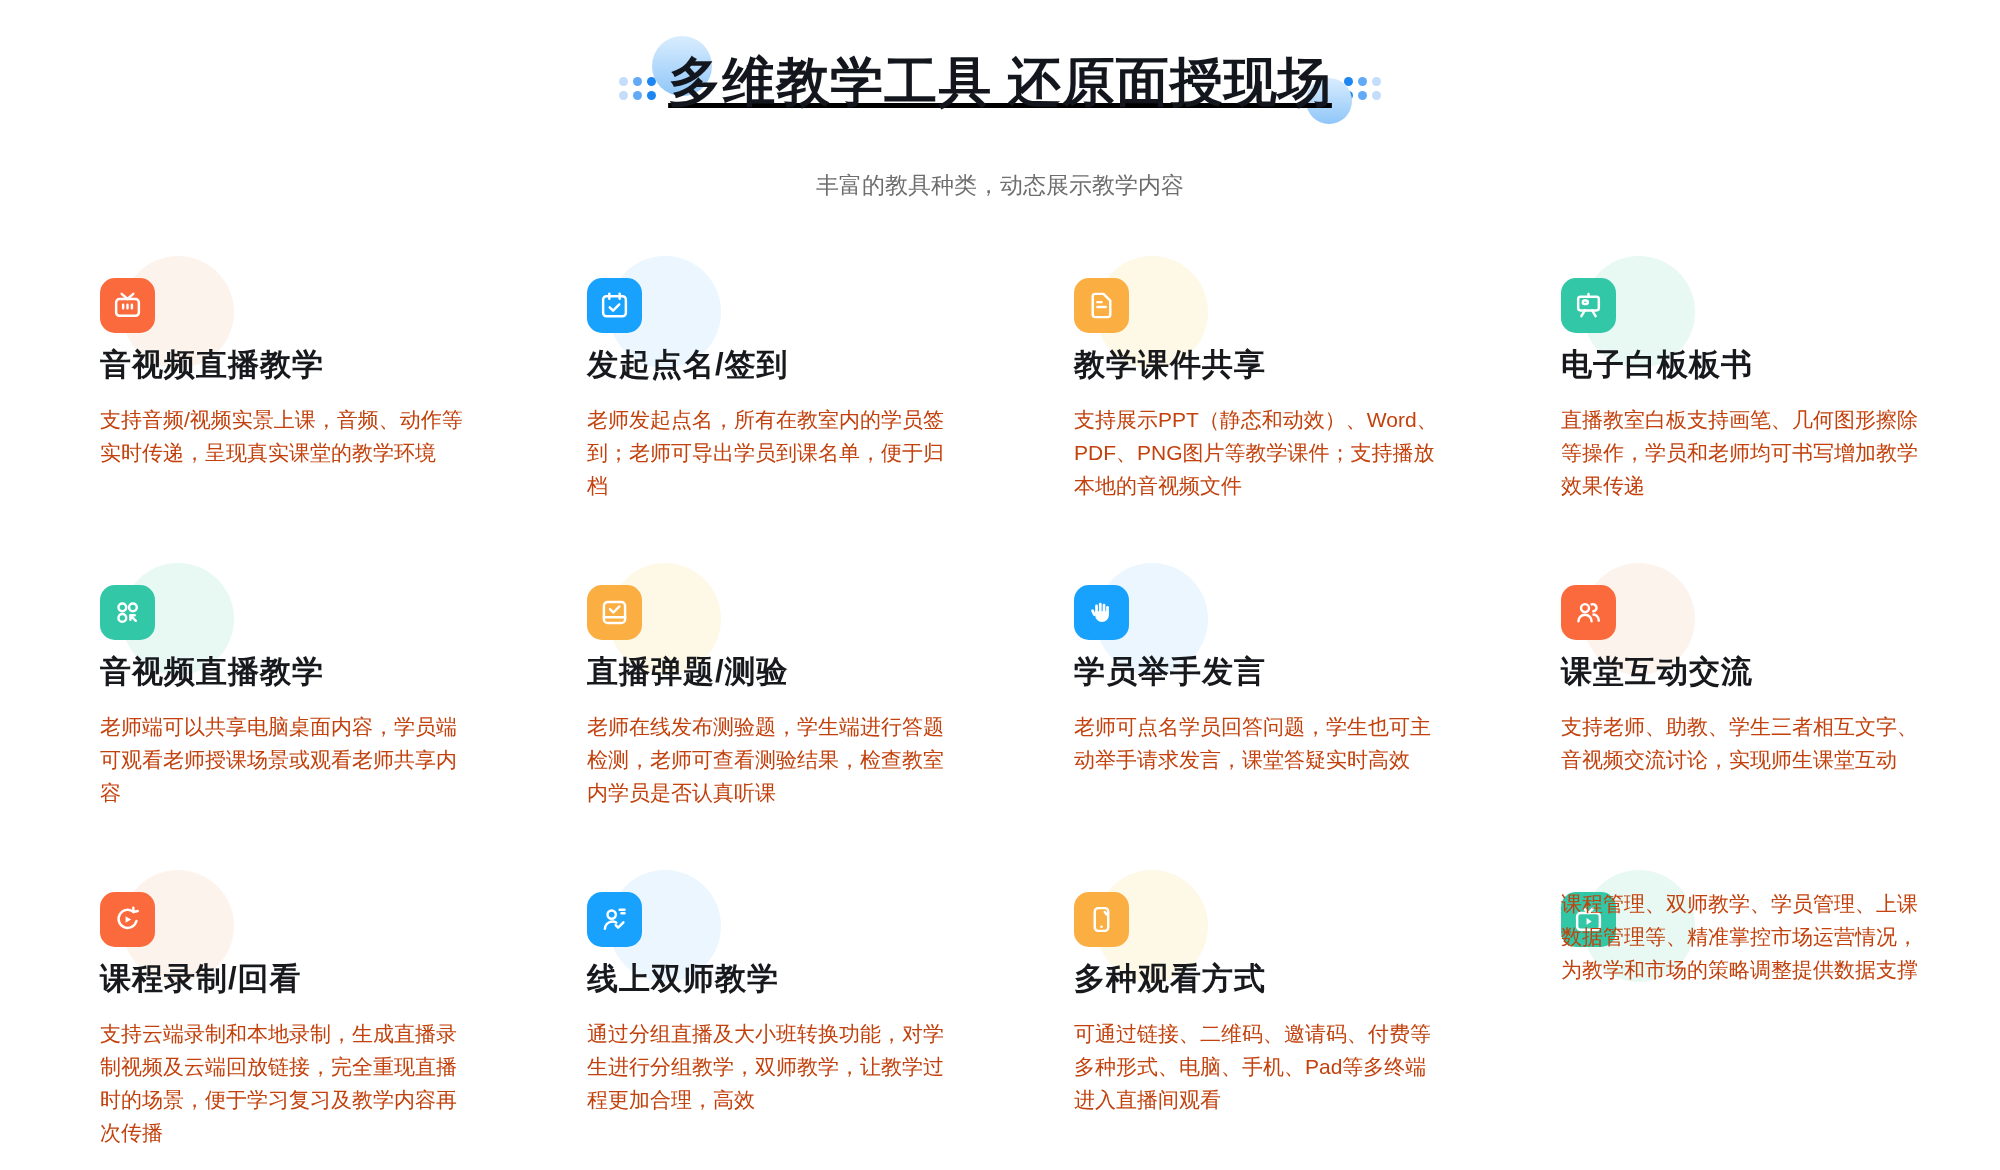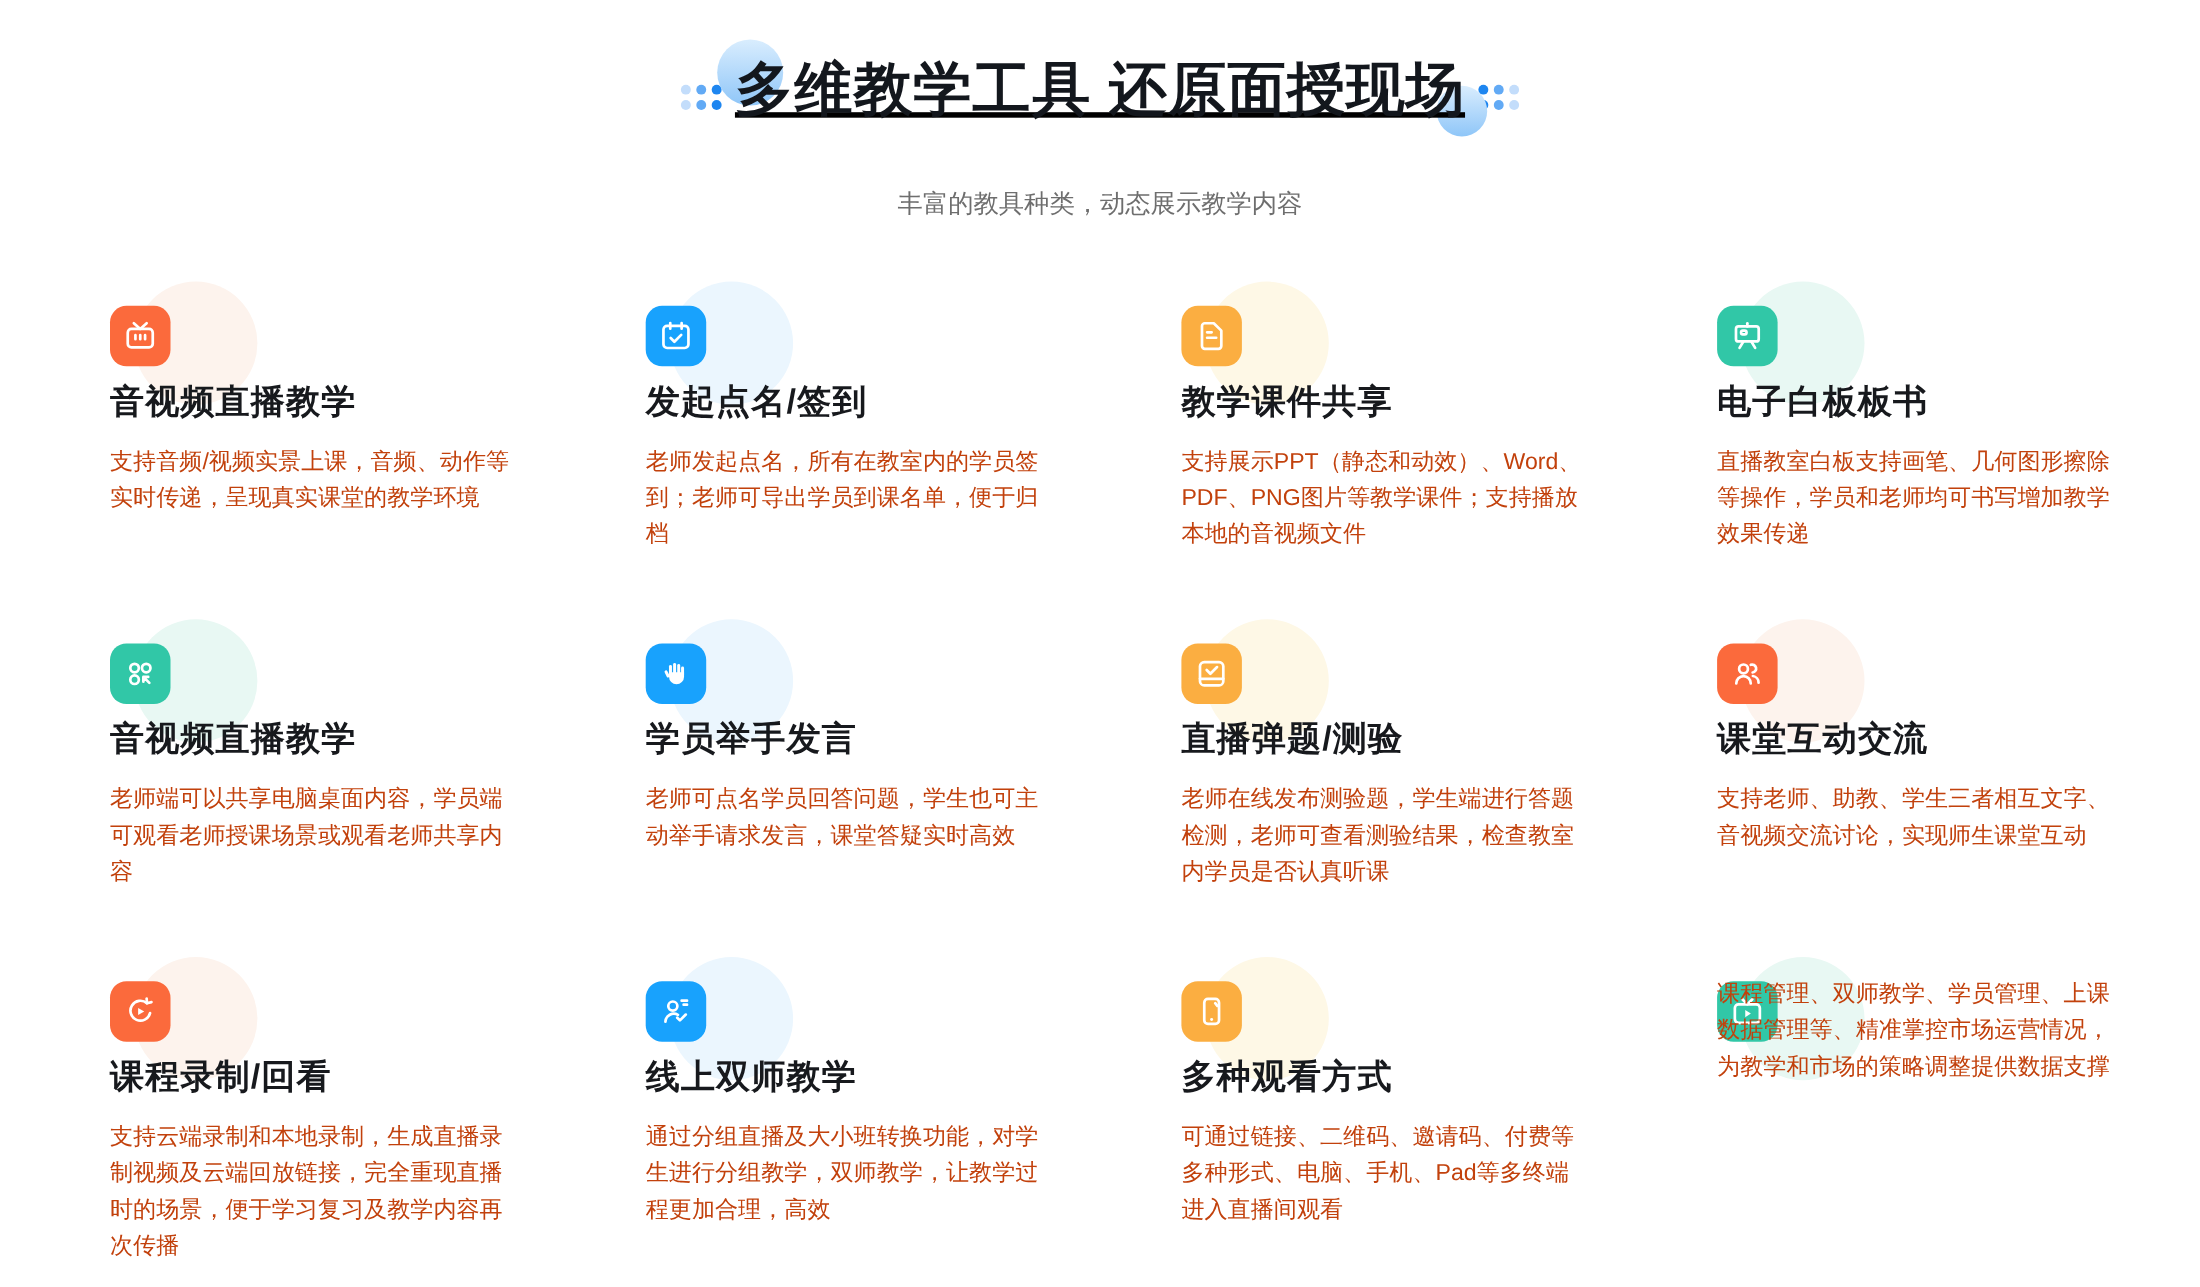--- a/index.html
+++ b/index.html
@@ -146,49 +146,49 @@
         <circle cx="16.2" cy="8" r="3"></circle>
         <circle cx="8" cy="16.2" r="3"></circle>
         <path d="M18.4 18.4L14.2 14.2M14.2 14.2h3.4M14.2 14.2v3.4"></path>
       </svg>
     </span>
     <h3 class="card-title">音视频直播教学</h3>
     <p class="card-desc">老师端可以共享电脑桌面内容，学员端可观看老师授课场景或观看老师共享内容</p>
   </div>
 
   <div class="card">
+    <span class="halo" style="background: rgb(254, 248, 230);"></span>
+    <span class="icon" style="background: rgb(251, 174, 65);">
+      <svg viewBox="0 0 24 24" fill="none" stroke="#fff" stroke-width="1.9" stroke-linecap="round" stroke-linejoin="round">
+        <rect x="3.8" y="3.8" width="16.4" height="16.4" rx="3"></rect>
+        <path d="M8.5 9.4l2.6 2.6 4.7-4.7"></path>
+        <path d="M3.8 15.6h16.4"></path>
+      </svg>
+    </span>
+    <h3 class="card-title">直播弹题/测验</h3>
+    <p class="card-desc">老师在线发布测验题，学生端进行答题检测，老师可查看测验结果，检查教室内学员是否认真听课</p>
+  </div>
+
+  <div class="card">
     <span class="halo" style="background: rgb(235, 246, 254);"></span>
     <span class="icon" style="background: rgb(24, 162, 253);">
       <svg viewBox="0 0 24 24" fill="#fff" stroke="none">
         <rect x="7.1" y="5.9" width="2.1" height="7.5" rx="1.05"></rect>
         <rect x="10" y="4.5" width="2.1" height="8.6" rx="1.05"></rect>
         <rect x="12.9" y="5.2" width="2.1" height="8" rx="1.05"></rect>
         <rect x="15.6" y="6.9" width="2.1" height="6.6" rx="1.05"></rect>
         <rect x="4.7" y="9.4" width="2.1" height="5.4" rx="1.05" transform="rotate(-26 5.75 12.1)"></rect>
         <path d="M7.1 11h10.6v3.1a5.3 5.3 0 0 1-10.6 0z"></path>
       </svg>
     </span>
     <h3 class="card-title">学员举手发言</h3>
     <p class="card-desc">老师可点名学员回答问题，学生也可主动举手请求发言，课堂答疑实时高效</p>
   </div>
 
   <div class="card">
-    <span class="halo" style="background: rgb(254, 248, 230);"></span>
-    <span class="icon" style="background: rgb(251, 174, 65);">
-      <svg viewBox="0 0 24 24" fill="none" stroke="#fff" stroke-width="1.9" stroke-linecap="round" stroke-linejoin="round">
-        <rect x="3.8" y="3.8" width="16.4" height="16.4" rx="3"></rect>
-        <path d="M8.5 9.4l2.6 2.6 4.7-4.7"></path>
-        <path d="M3.8 15.6h16.4"></path>
-      </svg>
-    </span>
-    <h3 class="card-title">直播弹题/测验</h3>
-    <p class="card-desc">老师在线发布测验题，学生端进行答题检测，老师可查看测验结果，检查教室内学员是否认真听课</p>
-  </div>
-
-  <div class="card">
     <span class="halo" style="background: rgb(253, 243, 237);"></span>
     <span class="icon" style="background: rgb(251, 106, 60);">
       <svg viewBox="0 0 24 24" fill="none" stroke="#fff" stroke-width="1.9" stroke-linecap="round" stroke-linejoin="round">
         <circle cx="9.3" cy="8.6" r="3.1"></circle>
         <path d="M4.2 18.8a5.1 5.1 0 0 1 10.2 0"></path>
         <path d="M14.4 5.7a2.8 2.8 0 1 1 1.3 5.4"></path>
         <path d="M15.9 13.6a4.7 4.7 0 0 1 4 4.7"></path>
       </svg>
     </span>
     <h3 class="card-title">课堂互动交流</h3>

